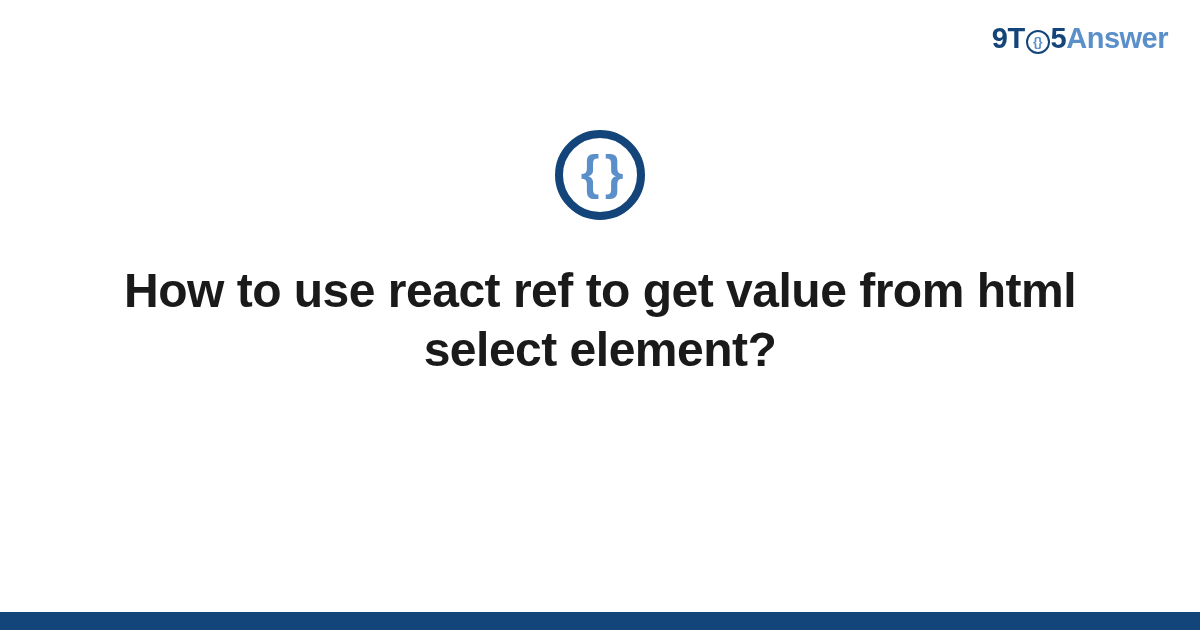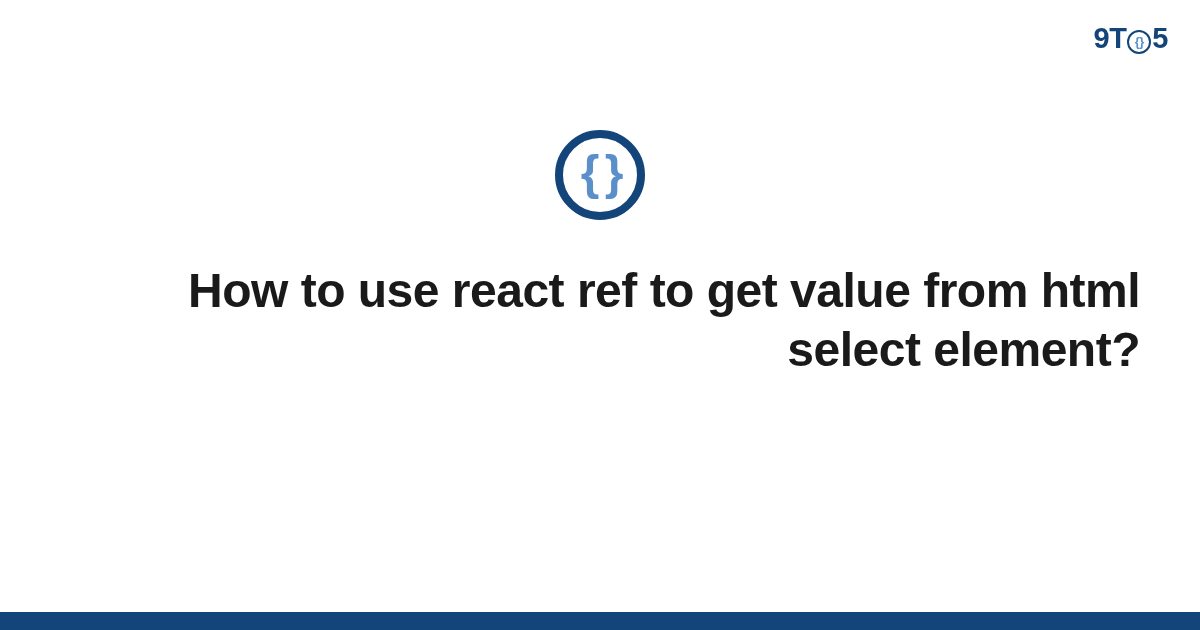--- a/index.html
+++ b/index.html
@@ -79,21 +79,21 @@
       letter-spacing: -4px;
       line-height: 1;
       position: relative;
       top: -2px;
     }
     .question-title {
       position: absolute;
       top: 262px;
       left: 0;
       right: 0;
-      text-align: right;
+      text-align: center;
       font-size: 48px;
       font-weight: 800;
       color: #1a1a1a;
       line-height: 1.22;
       padding: 0 60px;
       letter-spacing: -0.5px;
     }
     .bottom-bar {
       position: absolute;
       bottom: 0;
@@ -105,20 +105,21 @@
   </style>
 </head>
 <body>
 
 <div class="logo-wrap">
   <span class="logo-9t">9T</span>
   <span class="logo-o">
     <span>{}</span>
   </span>
   <span class="logo-5">5</span>
+  <span class="logo-answer">Answer</span>
 </div>
 
 <div class="center-icon">
   <div class="icon-circle">
     <span class="braces">{ }</span>
   </div>
 </div>
 
 <h1 class="question-title">How to use react ref to get value from html select element?</h1>
 

